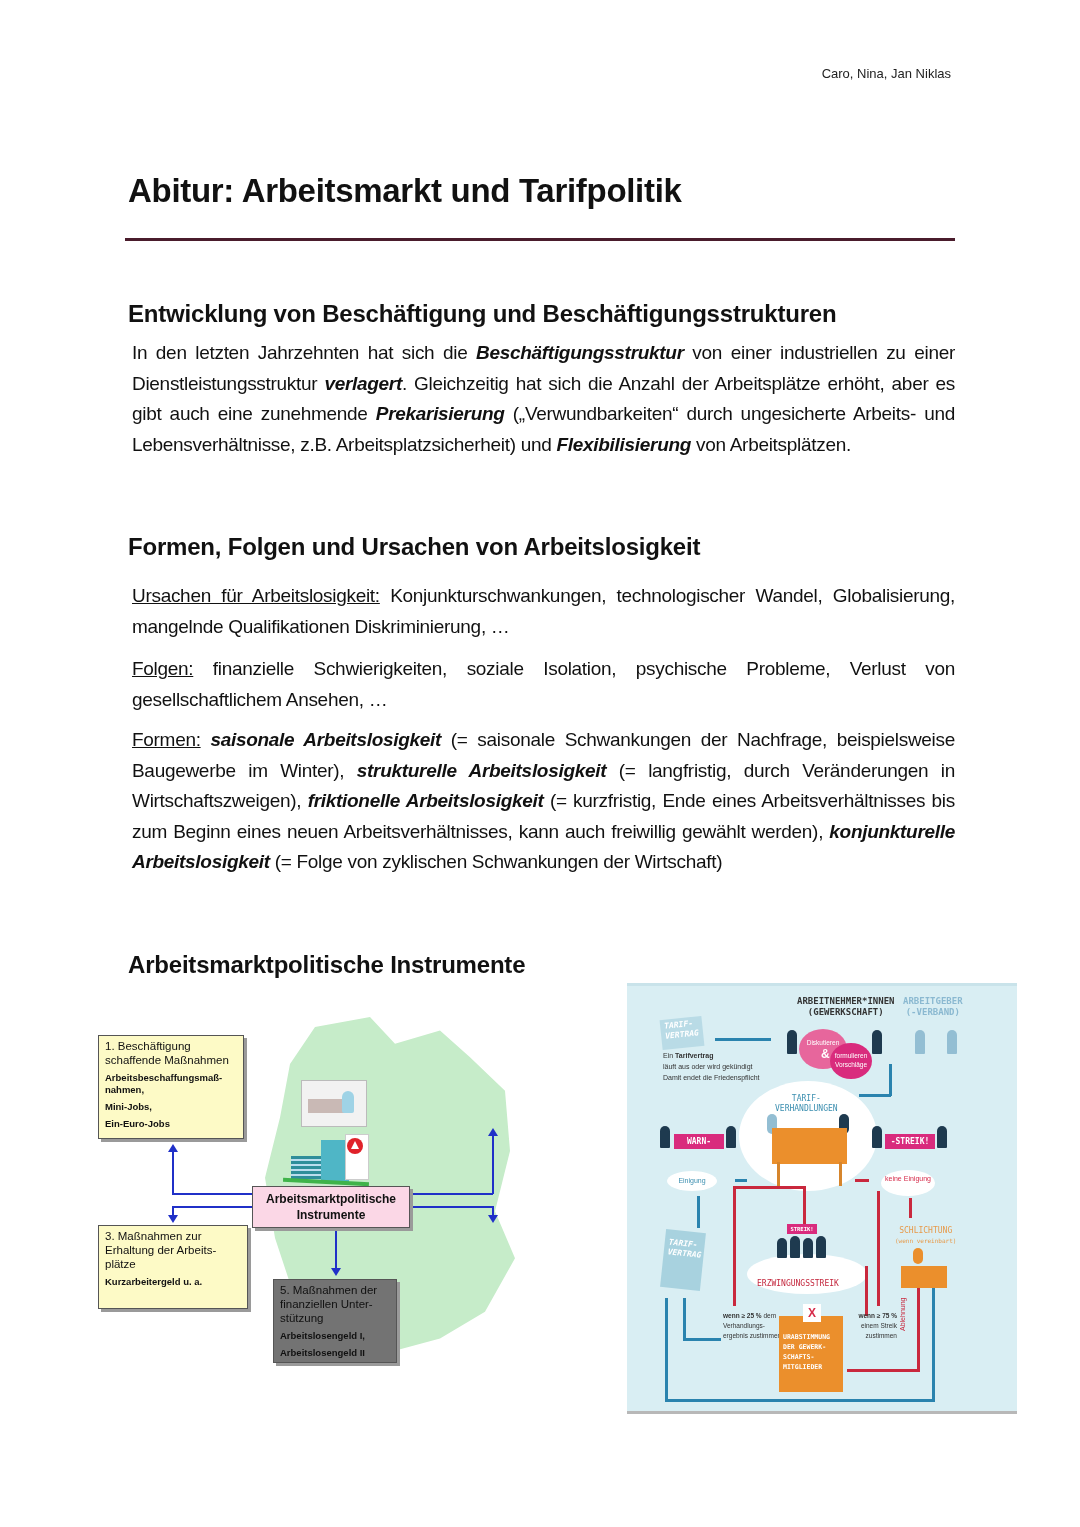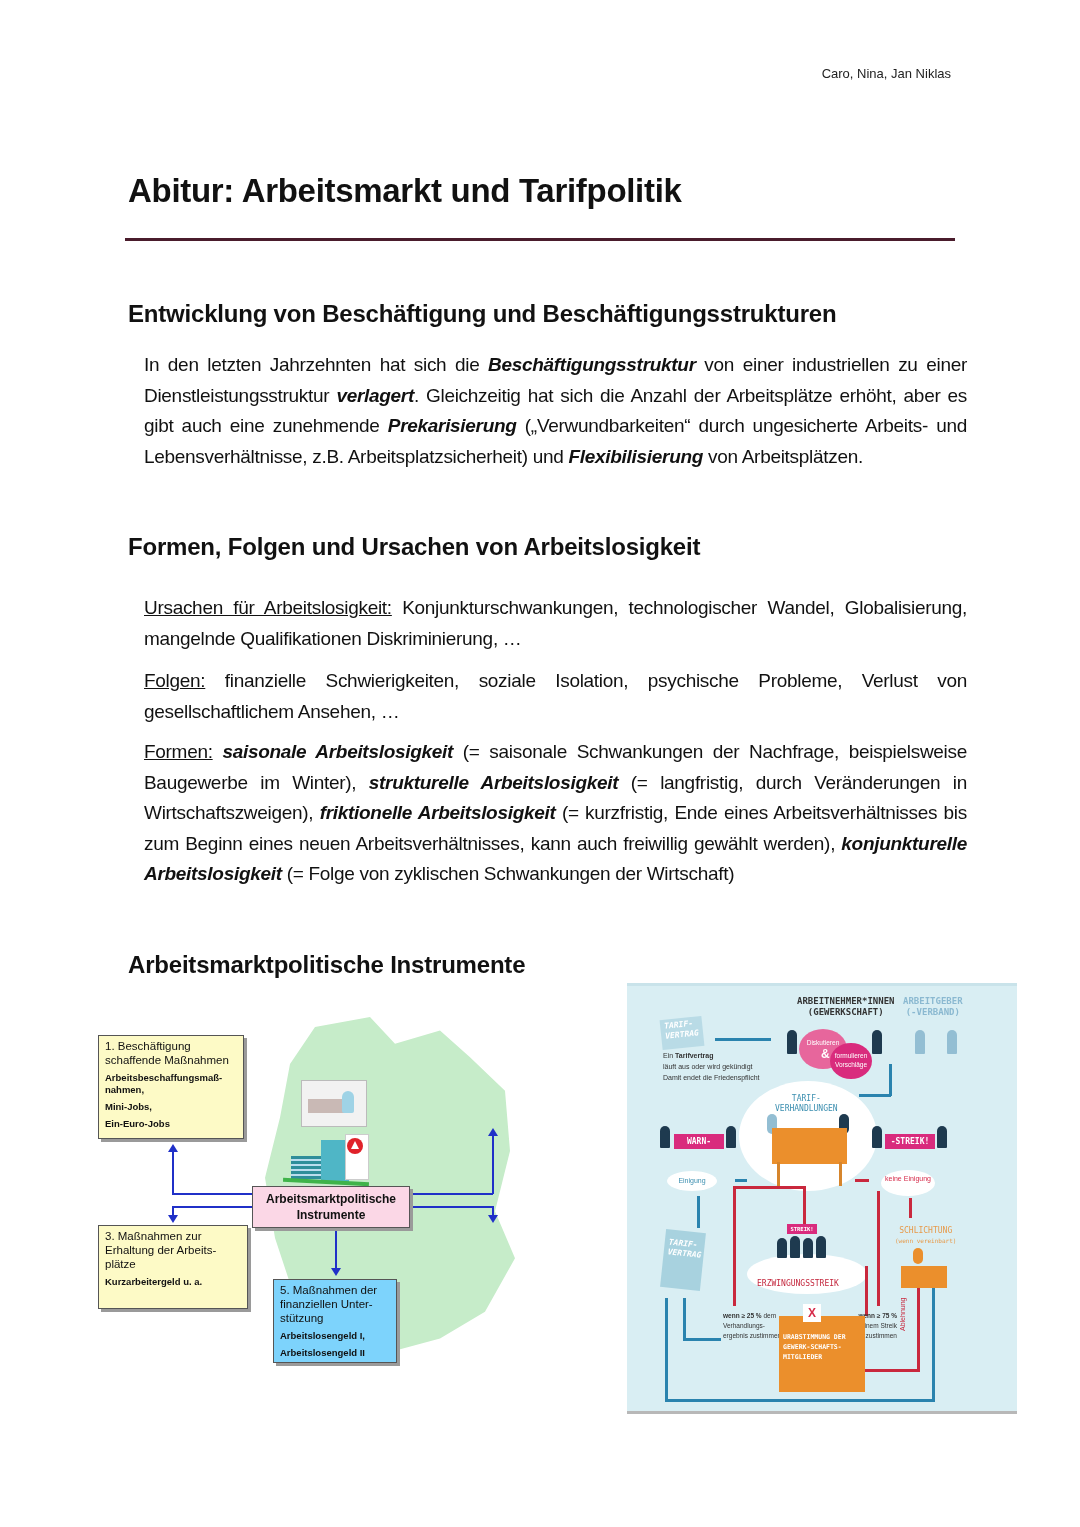--- a/index.html
+++ b/index.html
@@ -2,33 +2,33 @@
 <html><head>
 <meta charset="utf-8">
 <style>
   html, body { margin: 0; padding: 0; background: #ffffff; }
   body { width: 1080px; height: 1527px; position: relative; overflow: hidden;
          font-family: "Liberation Sans", sans-serif; color: #111; }
   .authors { position: absolute; top: 66px; right: 129px; font-size: 13px; color: #222; }
   .title { position: absolute; left: 128px; top: 172px; font-size: 33px; font-weight: bold; margin: 0; color: #111; letter-spacing: -0.3px; }
   .rule { position: absolute; left: 125px; top: 238px; width: 830px; height: 3px; background: #4a1c2c; }
   h2 { position: absolute; left: 128px; margin: 0; font-size: 24px; font-weight: bold; color: #111; letter-spacing: -0.2px; }
-  .para { position: absolute; left: 128px; width: 823px; margin: 16px; font-size: 19px; line-height: 30.5px; text-align: justify; color: #111; letter-spacing: -0.3px; }
+  .para { position: absolute; left: 128px; width: 823px; margin: 4px; font-size: 19px; line-height: 30.5px; text-align: justify; color: #111; letter-spacing: -0.3px; }
   .para u { text-decoration: underline; }
   .bi { font-weight: bold; font-style: italic; }
 
   
   .diagram { position: absolute; left: 95px; top: 1012px; width: 480px; height: 360px; }
   .map { position: absolute; left: 170px; top: 5px; width: 250px; height: 335px; background: #c6ecc9; 
          clip-path: polygon(20% 3%, 42% 0%, 52% 8%, 70% 4%, 82% 12%, 96% 22%, 98% 40%, 92% 58%, 100% 72%, 88% 88%, 70% 96%, 50% 100%, 30% 94%, 12% 84%, 4% 66%, 0% 48%, 6% 30%, 10% 14%); }
   .dbox { position: absolute; background: #fdfac6; border: 1px solid #555; box-shadow: 3px 3px 0 #9a9a9a; padding: 3px 6px; box-sizing: border-box; }
   .dbox .bh { font-size: 11.5px; line-height: 14px; color: #111; }
   .dbox .bt { font-size: 9.5px; font-weight: bold; line-height: 12px; margin-top: 5px; color: #111; }
   .dbox .bt + .bt { margin-top: 5px; }
-  .box5 { background: #7dd3fc; }
+  .box5 { background: #737373; }
   .center-box { position: absolute; left: 157px; top: 174px; width: 158px; height: 42px; background: #fbd7e6; border: 1px solid #555; box-shadow: 3px 3px 0 #9a9a9a;
                 font-size: 12px; font-weight: bold; text-align: center; line-height: 16px; padding-top: 4px; box-sizing: border-box; }
   .bl { position: absolute; background: #2030c8; }
   .arr { position: absolute; width: 0; height: 0; border-left: 5px solid transparent; border-right: 5px solid transparent; }
   .arr.up { border-bottom: 8px solid #2030c8; }
   .arr.down { border-top: 8px solid #2030c8; }
   .pic { position: absolute; left: 206px; top: 68px; width: 64px; height: 45px; background: #f2f2f2; border: 1px solid #bbb; }
   .pic .desk { position: absolute; left: 6px; top: 18px; width: 40px; height: 14px; background: #c9b9b5; }
   .pic .person { position: absolute; left: 40px; top: 10px; width: 12px; height: 22px; background: #9fd3e6; border-radius: 6px 6px 2px 2px; }
   .bldg { position: absolute; left: 194px; top: 122px; width: 82px; height: 50px; }
@@ -61,21 +61,21 @@
   .oval { position: absolute; background: #fff; border-radius: 50%; font-size: 7px; text-align: center; }
   .oval.ein { left: 40px; top: 185px; width: 50px; height: 20px; color: #3c8fb0; line-height: 20px; }
   .oval.keine { left: 254px; top: 184px; width: 54px; height: 26px; color: #d62b4a; line-height: 9px; padding-top: 4px; box-sizing: border-box; }
   .oval.erz { left: 120px; top: 268px; width: 120px; height: 40px; }
   .lbl-erz { left: 130px; top: 293px; font-size: 8px; color: #c4283e; }
   .lbl-sch { left: 268px; top: 240px; font-size: 8px; color: #e79a4a; line-height: 10px; text-align: center; }
   .lbl-sch small { font-size: 6px; }
   .line { position: absolute; }
   .red { background: #c9283d; }
   .blue { background: #2a83ae; }
-  .urn { position: absolute; left: 152px; top: 330px; width: 86px; height: 76px; background: #eb8f2c; color: #fff; font-size: 6.5px; font-weight: bold; padding: 16px 4px 0; box-sizing: border-box; line-height: 10px; font-family: "DejaVu Sans Mono", monospace; }
+  .urn { position: absolute; left: 152px; top: 330px; width: 64px; height: 76px; background: #eb8f2c; color: #fff; font-size: 6.5px; font-weight: bold; padding: 16px 4px 0; box-sizing: border-box; line-height: 10px; font-family: "DejaVu Sans Mono", monospace; }
   .urn-x { position: absolute; left: 176px; top: 318px; width: 18px; height: 18px; background: #fff; color: #d62b4a; font-size: 12px; font-weight: bold; text-align: center; line-height: 18px; }
   .small-t { position: absolute; font-size: 6.5px; line-height: 10px; color: #333; }
   .small-t b { font-weight: bold; }
   .ablehnung { position: absolute; left: 272px; top: 345px; transform: rotate(-90deg); transform-origin: left top; font-size: 7px; color: #c9283d; }
   .streik-small { position: absolute; left: 160px; top: 238px; width: 30px; height: 10px; background: #d92b7d; color: #fff; font-size: 5.5px; font-weight: bold; text-align: center; line-height: 10px; font-family: "DejaVu Sans Mono", monospace; }
 </style>
 </head>
 <body>
 
 <div class="authors">Caro, Nina, Jan Niklas</div>

